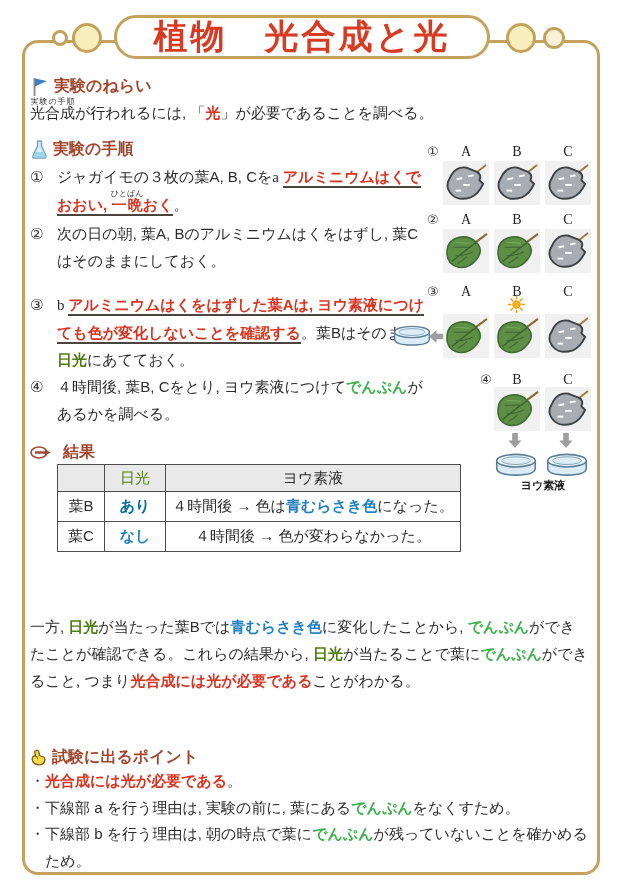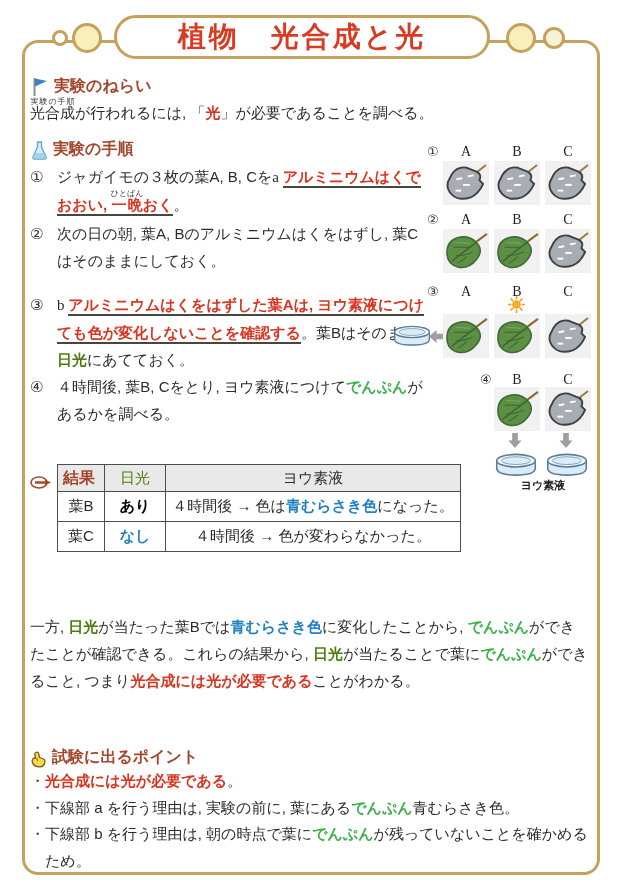--- a/index.html
+++ b/index.html
@@ -10,33 +10,33 @@
          border:3.5px solid #c5a25c;border-radius:16px;background:#fff;}
   
   .deco{position:absolute;border-radius:50%;border:3.5px solid #c5a25c;box-sizing:border-box;background:#fff;z-index:3;}
   .deco-sm-left{left:52px;top:30px;width:16px;height:16px;background:#ffffff;}
   .deco-lg-left{left:72px;top:23px;width:30px;height:30px;background:#f9efbc;}
   .deco-lg-right{left:506px;top:23px;width:30px;height:30px;background:#f9efbc;}
   .deco-sm-right{left:543px;top:27px;width:22px;height:22px;background:#f6f2d8;}
   .title-pill{position:absolute;left:114px;top:15px;width:376px;height:44px;z-index:4;
     border:3.5px solid #c5a25c;border-radius:26px;background:#fff;box-sizing:border-box;
     display:flex;align-items:center;justify-content:center;}
-  .title-pill .t{font-size:28px;font-weight:bold;color:#d93a22;letter-spacing:3px;}
-  
-  .sec-h{position:absolute;display:flex;align-items:flex-end;gap:6px;
+  .title-pill .t{font-size:34px;font-weight:bold;color:#d93a22;letter-spacing:3px;}
+  
+  .sec-h{position:absolute;display:flex;align-items:center;gap:6px;
          color:#a2462c;font-weight:bold;font-size:16px;z-index:2;}
   .sec-h svg{flex:0 0 auto;}
   
   .sg{white-space:pre-wrap;}
   .sg-red{color:#d83420;font-weight:bold;}
   .sg-red-u{color:#d83420;font-weight:bold;border-bottom:2px solid #4a443e;padding-bottom:1px;}
   .sg-orange{color:#4d7c0f;font-weight:bold;}
   .sg-green{color:#3cb14b;font-weight:bold;}
   .sg-blue{color:#2080c2;font-weight:bold;}
-  .sg-magenta{color:#000000;font-weight:bold;}
+  .sg-magenta{color:#0369a1;font-weight:bold;}
   .sg-redbold{color:#d83420;font-weight:bold;}
   .sg-serif{font-family:"Liberation Serif","DejaVu Serif",serif;}
   ruby rt{font-size:8px;color:#333;font-weight:normal;letter-spacing:0;}
   .body-text{line-height:27px;}
   
   .aim-h{left:32px;top:76px;}
   .aim-body{position:absolute;left:30px;top:97px;width:420px;line-height:26px;}
   
   .step{position:absolute;left:30px;width:402px;display:flex;gap:7px;line-height:27px;}
   .step .num{flex:0 0 20px;color:#333;}
@@ -60,21 +60,21 @@
   .r3 .dish{position:absolute;left:-33px;top:41px;}
   .r4 .num{left:55px;}
   .r4 .cell{top:15px;}
   .r4 .arrow-down{position:absolute;top:61px;}
   .ad-b{left:83px;} .ad-c{left:134px;}
   .r4 .dish{position:absolute;top:79px;}
   .dish-b{left:68px;} .dish-c{left:119px;}
   .dish-label{position:absolute;left:62px;top:106px;width:112px;text-align:center;
      font-size:11px;font-weight:bold;color:#222;}
   
-  .res-h{left:30px;top:468px;gap:11px;}
+  .res-h{left:30px;top:442px;gap:11px;}
   table.results{position:absolute;left:57px;top:464px;border-collapse:collapse;
      font-size:15px;}
   table.results td,table.results th{border:1.5px solid #4d4d4d;padding:0 6px;height:29px;
      font-weight:normal;}
   table.results th{background:#e9e9e9;text-align:center;height:26px;}
   .col-label{width:34px;text-align:center;}
   .col-sun{width:48px;text-align:center;font-weight:bold;}
   .col-res{width:282px;}
   .res-center{text-align:center;}
   .res-left{text-align:center;padding-left:8px;}
@@ -325,20 +325,20 @@
     </svg>
     <span>試験に出るポイント</span>
   </div>
   <div class="pts-body">
     <div class="bullet-row">
       <span class="bu">・</span>
       <div class="txt"><span class="sg sg-redbold">光合成には光が必要である</span><span class="sg">。</span></div>
     </div>
     <div class="bullet-row">
       <span class="bu">・</span>
-      <div class="txt"><span class="sg">下線部 a を行う理由は, 実験の前に, 葉にある</span><span class="sg sg-green">でんぷん</span><span class="sg">青むらさき色。</span></div>
+      <div class="txt"><span class="sg">下線部 a を行う理由は, 実験の前に, 葉にある</span><span class="sg sg-green">でんぷん</span><span class="sg">をなくすため。</span></div>
     </div>
     <div class="bullet-row">
       <span class="bu">・</span>
       <div class="txt"><span class="sg">下線部 b を行う理由は, 朝の時点で葉に</span><span class="sg sg-green">でんぷん</span><span class="sg">が残っていないことを確かめるため。</span></div>
     </div>
   </div>
 </div>
 
 </body></html>

